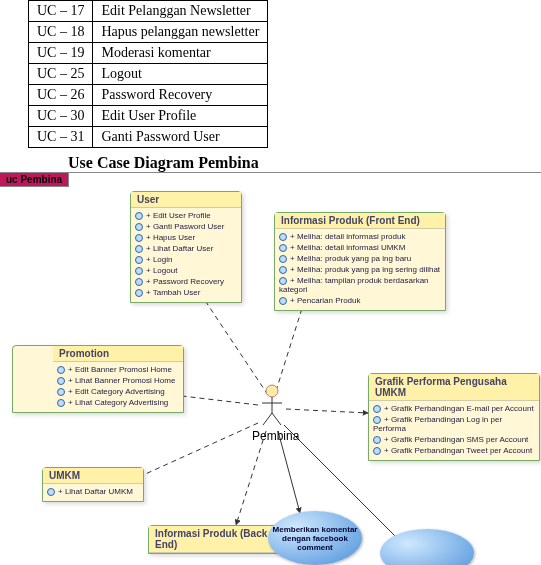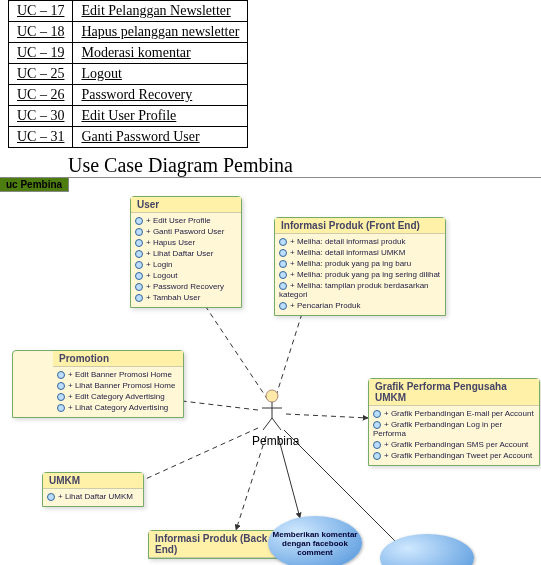--- a/index.html
+++ b/index.html
@@ -1,20 +1,20 @@
 <!DOCTYPE html>
 <html><head>
 <meta charset="utf-8">
 <style>
   body { margin:0; font-family:"Times New Roman", serif; font-size:12px; color:#000; background:#fff; width:541px; }
-  table.uc { border-collapse:collapse; margin-left:8px;text-decoration:underline; }
+  table.uc { border-collapse:collapse; margin-left:28px; }
   table.uc td { border:1px solid #000; padding:2px 8px; font-size:14px; }
-  .title { font-weight:normal; font-size:20px; margin:6px 0 0 68px; }
+  .title { font-weight:bold; font-size:16px; margin:6px 0 0 68px; }
   .diagram { position:relative; width:541px; height:420px; border-top:1px solid #888; font-family:Arial, sans-serif; }
-  .frame-label { position:absolute; top:0; left:0; border-right:1px solid #888; border-bottom:1px solid #888; padding:1px 6px; font-size:10px; font-weight:bold; background:#4d7c0f; }
+  .frame-label { position:absolute; top:0; left:0; border-right:1px solid #888; border-bottom:1px solid #888; padding:1px 6px; font-size:10px; font-weight:bold; background:#be185d; }
   .box { position:absolute; background:#fff7d6; border:1px solid #7a6; border-radius:4px 4px 0 0; box-shadow:2px 2px 4px rgba(0,0,0,.15); }
   .box .hdr { background:#fff1a8; border-bottom:1px solid #cca; padding:2px 6px; font-size:10px; font-weight:bold; color:#446; }
   .box ul { list-style:none; margin:0; padding:2px 4px 4px 4px; }
   .box li { font-size:8px; color:#224; padding:1px 0; }
   .bullet { display:inline-block; width:6px; height:6px; border:1px solid #369; border-radius:50%; background:#bdf; margin-right:3px; vertical-align:middle; }
   .actor { position:absolute; left:252px; top:210px; width:40px; text-align:center; }
   .actor svg { display:block; margin:0 auto; }
   .actor .lbl { font-size:12px; margin-top:2px; }
   .ellipse { position:absolute; border-radius:50%; background:radial-gradient(ellipse at 30% 30%, #cfe8ff 0%, #4a90d9 100%); box-shadow:1px 1px 3px rgba(0,0,0,.3); display:flex; align-items:center; justify-content:center; text-align:center; font-size:8px; color:#003; font-weight:bold; padding:4px; }
   svg.wires { position:absolute; top:0; left:0; width:541px; height:420px; pointer-events:none; }

